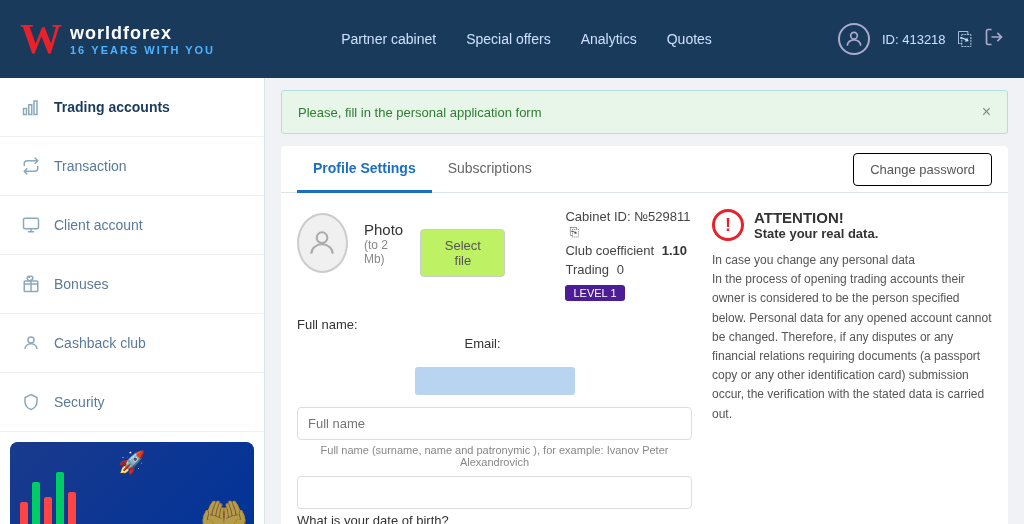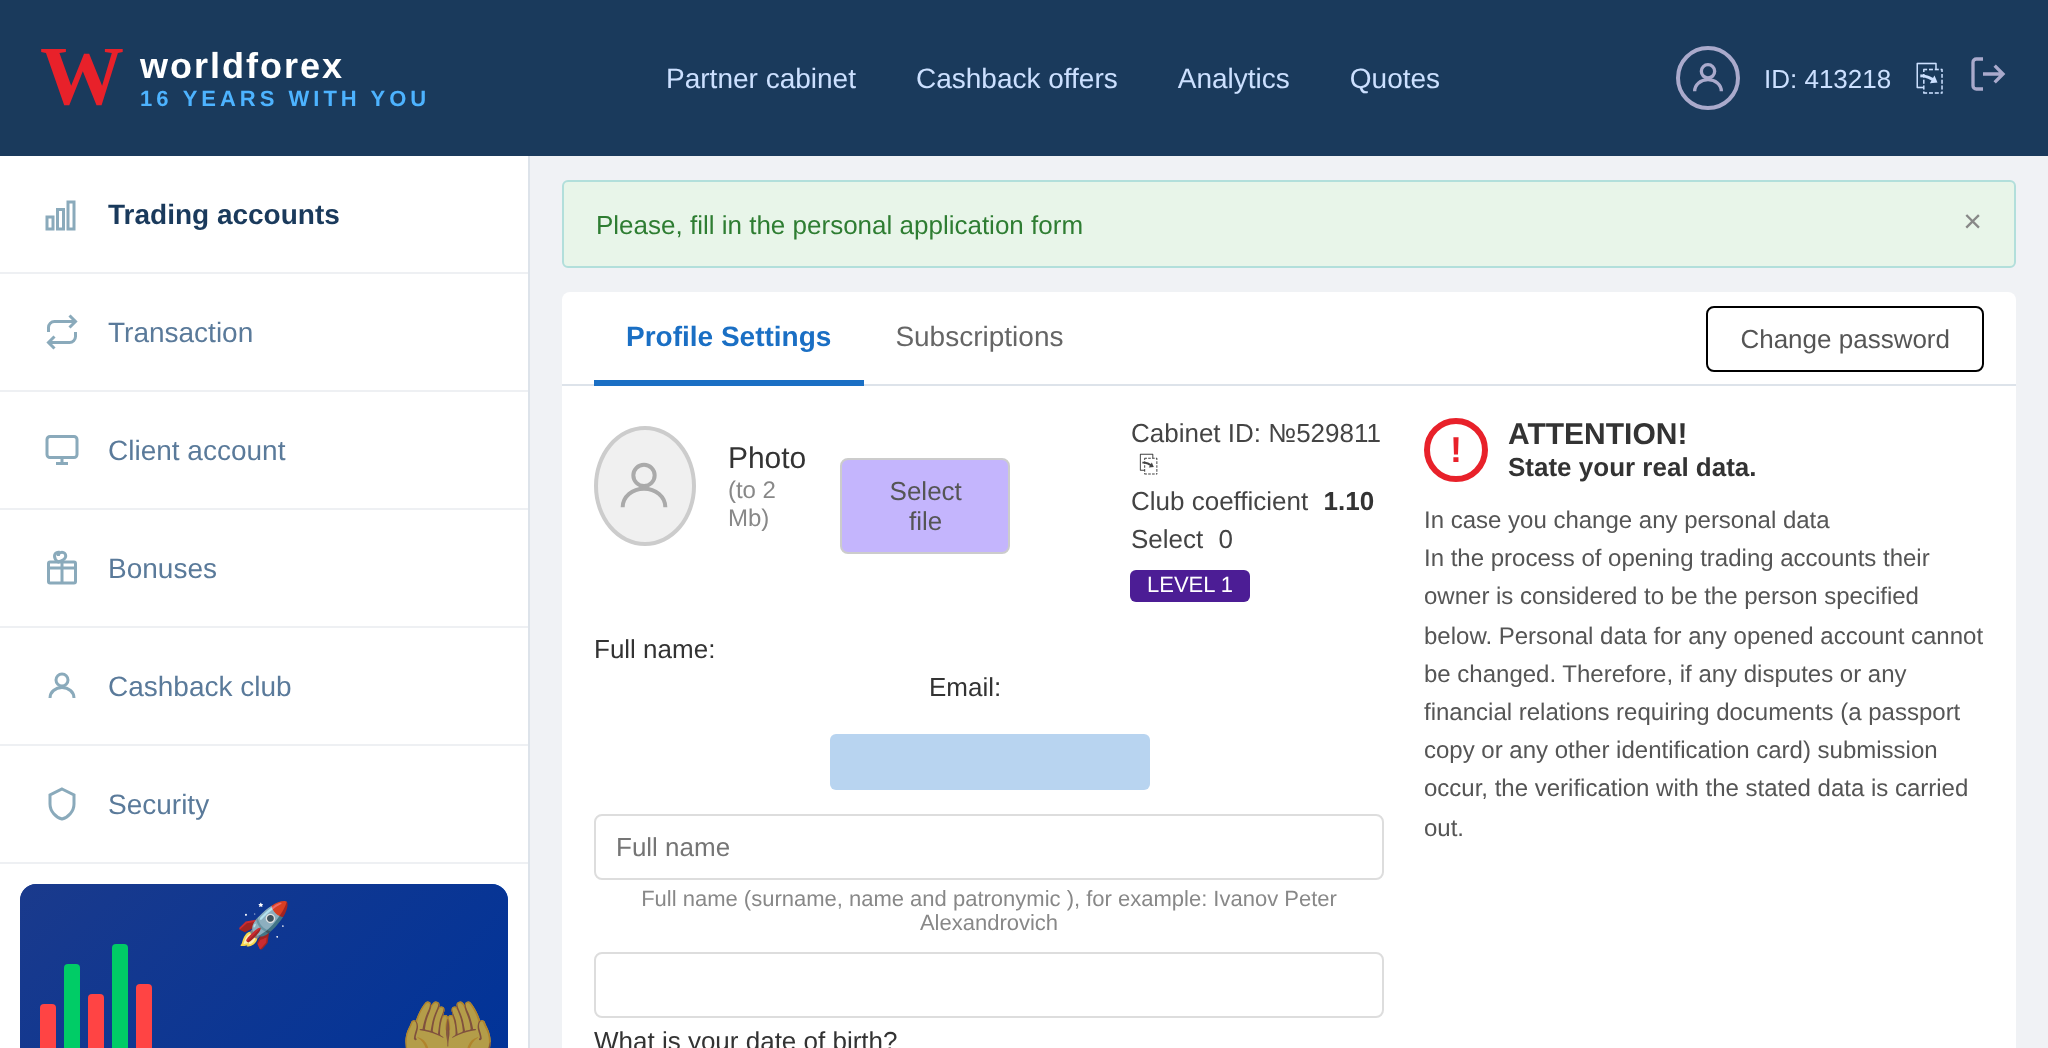--- a/index.html
+++ b/index.html
@@ -204,21 +204,21 @@
       justify-content: center;
       background: #f0f0f0;
     }
     .photo-info { }
     .photo-label { font-size: 15px; color: #333; font-weight: 500; }
     .photo-sub { font-size: 12px; color: #888; }
     .select-file-btn {
       padding: 8px 18px;
       border: 1px solid #ccc;
       border-radius: 4px;
-      background: #c4b5fd;
+      background: #bef264;
       color: #555;
       cursor: pointer;
       font-size: 13px;
       margin-top: 20px;
     }
 
     .cabinet-info { }
     .cabinet-row { font-size: 13px; color: #444; margin-bottom: 4px; }
     .cabinet-row strong { color: #333; }
     .level-badge {
@@ -317,21 +317,21 @@
       <span class="logo-name">worldforex</span>
       <span class="logo-sub">
         <span style="color:#4db3ff;font-weight:bold">16</span>
         <span>YEARS WITH YOU</span>
       </span>
     </div>
   </div>
 
   <div class="nav-links">
     <a class="nav-link">Partner cabinet</a>
-    <a class="nav-link">Cashback offers</a>
+    <a class="nav-link">Special offers</a>
     <a class="nav-link">Analytics</a>
     <a class="nav-link">Quotes</a>
   </div>
 
   <div class="header-right">
     <div class="user-icon">
       <svg width="20" height="20" viewBox="0 0 24 24" fill="none" stroke="#aac" stroke-width="2">
         <circle cx="12" cy="8" r="4"></circle>
           <path d="M4 20c0-4 3.6-7 8-7s8 3 8 7"></path>
       </svg>
@@ -460,21 +460,21 @@
             <div class="cabinet-info" style="margin-left:40px;">
               <div class="cabinet-row">
                 <span>Cabinet ID: №529811</span>
                 <span style="cursor:pointer;font-size:12px;margin-left:4px;">⎘</span>
               </div>
               <div class="cabinet-row">
                 <span>Club coefficient</span>
                 <strong style="margin-left:4px;">1.10</strong>
               </div>
               <div class="cabinet-row">
-                <span>Select</span>
+                <span>Trading</span>
                 <span style="margin-left:4px;">0</span>
               </div>
               <div class="level-badge">LEVEL 1</div>
             </div>
           </div>
 
           <div class="form-inline">
             <span class="form-label">Full name:</span>
           </div>
           <div class="form-inline" style="margin-top:-8px;flex-direction:column;">

